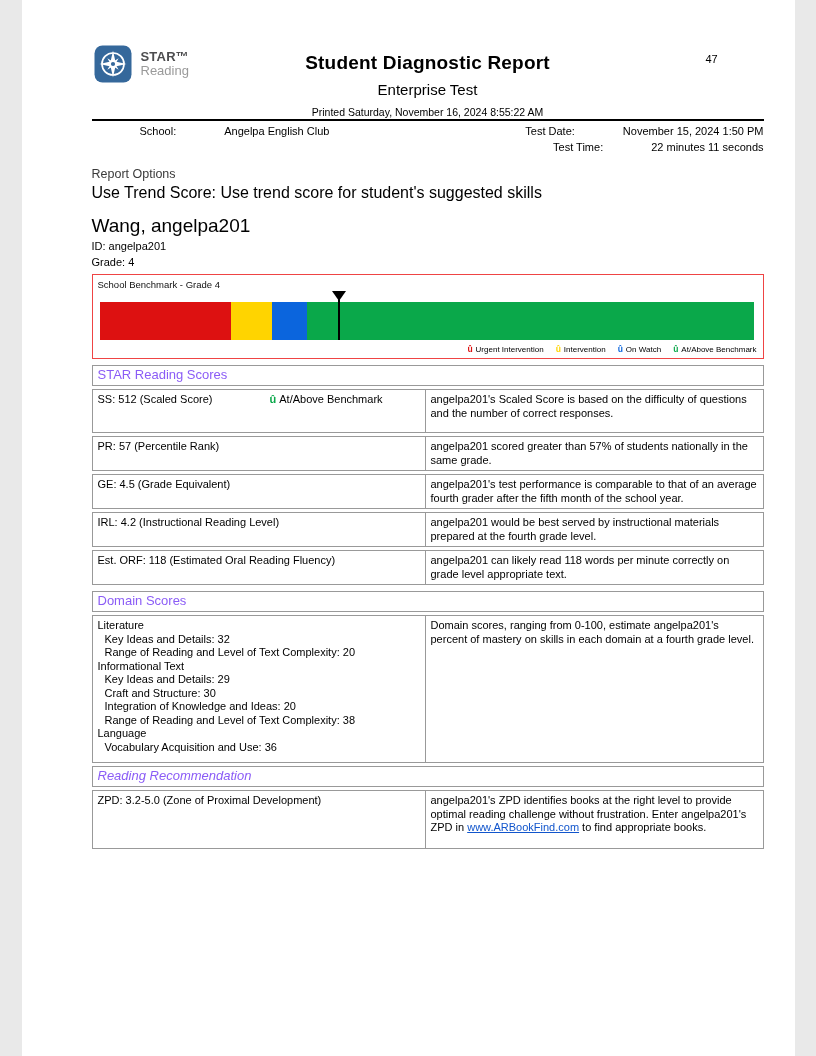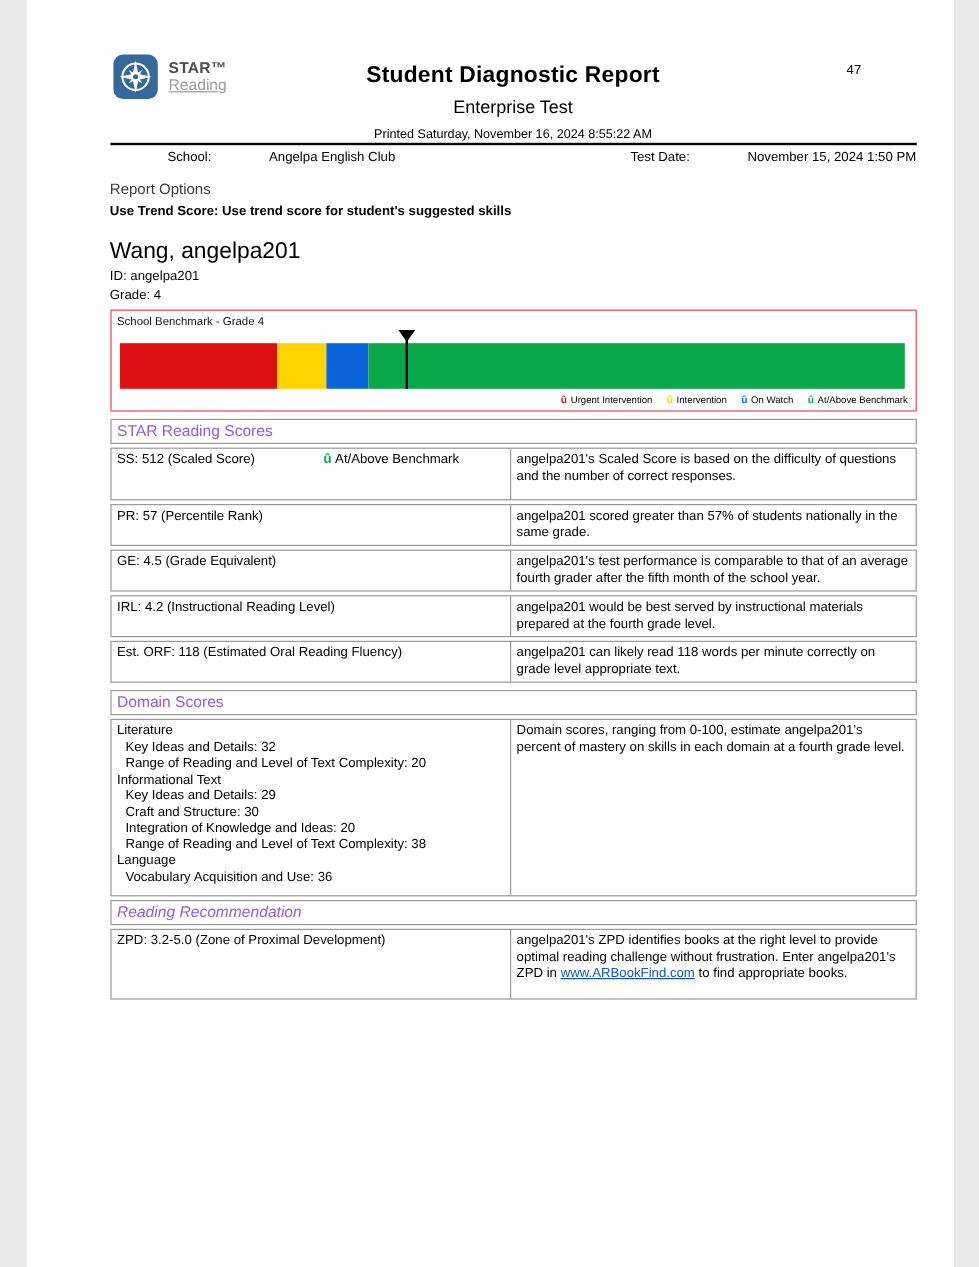--- a/index.html
+++ b/index.html
@@ -6,35 +6,35 @@
   html,body { background:#e9e9e9; }
   .page {
     position:relative; width:773px; height:1056px; margin:0 auto;
     background:#ffffff; font-family:"Liberation Sans", sans-serif; color:#000;
     overflow:hidden;
   }
   
   .logo { position:absolute; left:72px; top:45px; display:flex; align-items:center; gap:9px; }
   .logo-icon { width:38px; height:38px; display:block; }
   .logo-brand { font-size:13px; font-weight:bold; color:#4d4d4f; line-height:14px; letter-spacing:.2px; }
-  .logo-product { font-size:13px; color:#9a9a9a; line-height:14px;text-decoration:underline; }
+  .logo-product { font-size:13px; color:#9a9a9a; line-height:14px; }
   .pageno { position:absolute; left:684px; top:53px; font-size:11px; }
   .titleblock { position:absolute; left:70px; top:52px; width:672px; text-align:center; }
   .title { font-size:19px; font-weight:bold; letter-spacing:.2px; }
   .subtitle { font-size:15px; margin-top:7px; }
   .printed { font-size:10.5px; margin-top:8px; }
   
   .content { position:absolute; left:70px; top:119px; width:672px; }
   .rule { height:2px; background:#000; }
   .inforow { display:flex; justify-content:space-between; font-size:11px; line-height:13px; margin-top:4px; }
   .inforow.single { justify-content:flex-end; margin-top:3px; }
   .lblval span { display:inline;margin-left:48px; }
   .sp { margin-left:3px; }
   .sec-plain { margin-top:13px; font-size:12.5px; color:#3a3a3a; line-height:14px; }
-  .trendline { margin-top:5px; font-size:11px; line-height:13px;font-weight:bold; }
+  .trendline { margin-top:5px; font-size:16px; line-height:13px; }
   .student-name { margin-top:16px; font-size:19px; line-height:22px; }
   .student-meta { margin-top:3px; font-size:11px; line-height:13px; }
   
   .bench { position:relative; margin-top:5px; height:85px; border:1px solid #ef4444; }
   .bench-label { position:absolute; left:5px; top:4px; font-size:9.5px; color:#111; }
   .bench-bar { position:absolute; left:7px; right:8px; top:27px; height:38px; display:flex; }
   .seg { height:100%; }
   .bench-marker { position:absolute; top:-11px; height:calc(100% + 11px); width:0; }
   .marker-tri { position:absolute; left:-7px; top:0; width:0; height:0;
     border-left:7px solid transparent; border-right:7px solid transparent; border-top:10px solid #000; }
@@ -86,20 +86,25 @@
     <div class="rule"></div>
 
     <div class="inforow">
       <div class="lblval">
         <span>School:</span><span class="sp">Angelpa English Club</span>
       </div>
       <div class="lblval">
         <span>Test Date:</span><span class="sp">November 15, 2024 1:50 PM</span>
       </div>
     </div>
+    <div class="inforow single">
+      <div class="lblval">
+        <span>Test Time:</span><span class="sp">22 minutes 11 seconds</span>
+      </div>
+    </div>
 
     <div class="sec-plain">Report Options</div>
     <div class="trendline">Use Trend Score: Use trend score for student's suggested skills</div>
 
     <div class="student-name">Wang, angelpa201</div>
     <div class="student-meta">ID: angelpa201</div>
     <div class="student-meta">Grade: 4</div>
 
     <div class="bench">
       <div class="bench-label">School Benchmark - Grade 4</div>

